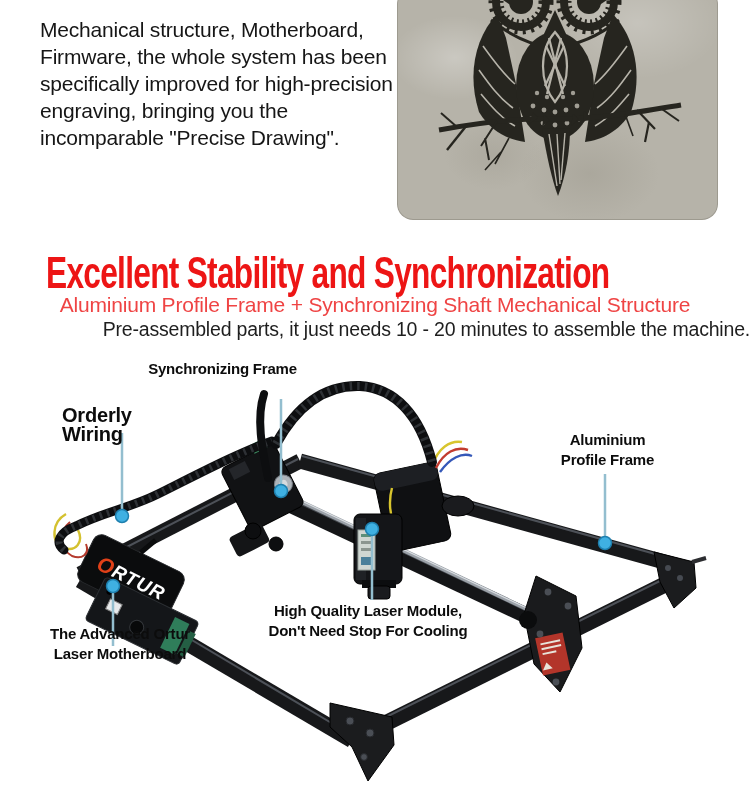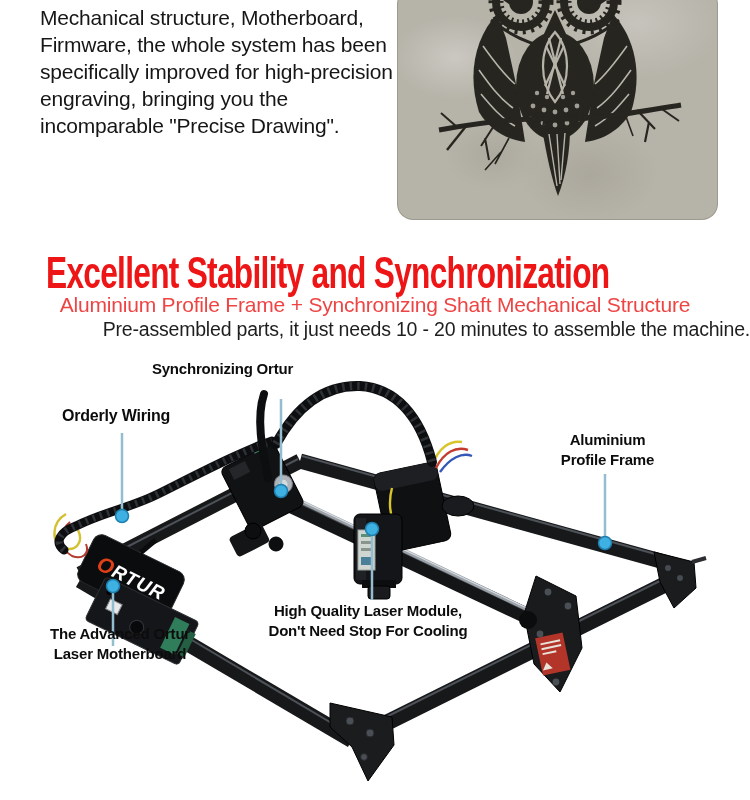--- a/index.html
+++ b/index.html
@@ -1,20 +1,20 @@
 <!DOCTYPE html>
 <html><head>
 <meta charset="utf-8">
 <style>
   html,body{margin:0;padding:0;}
   body{width:750px;height:800px;background:#ffffff;font-family:"Liberation Sans","DejaVu Sans",sans-serif;overflow:hidden;}
   .page{position:relative;width:750px;height:800px;background:#fff;}
 
   
-  .intro{position:absolute;left:40px;top:4px;width:362px;margin:0;
+  .intro{position:absolute;left:40px;top:16px;width:362px;margin:0;
          font-size:21px;line-height:27px;color:#161616;letter-spacing:-0.2px;font-weight:400;}
 
   
   .owl-image{position:absolute;left:397px;top:-12px;width:321px;height:232px;
              border-radius:16px;overflow:hidden;
              background:
                radial-gradient(90px 60px at 18% 30%, rgba(255,255,255,.28), transparent 70%),
                radial-gradient(120px 80px at 75% 15%, rgba(255,255,255,.22), transparent 70%),
                radial-gradient(100px 70px at 60% 80%, rgba(118,113,99,.18), transparent 70%),
                radial-gradient(70px 50px at 30% 72%, rgba(118,113,99,.15), transparent 70%),
@@ -32,21 +32,21 @@
   .note{position:absolute;left:0;top:318px;width:750px;text-align:right;
         font-size:19.5px;color:#1e1e1e;letter-spacing:-0.2px;}
 
   
   .machine{position:absolute;left:0;top:0;width:750px;height:800px;pointer-events:none;}
 
   
   .callout-label{position:absolute;font-weight:700;color:#0c0c0c;text-align:center;
                  font-size:15px;line-height:19px;letter-spacing:-0.2px;}
   .cl-sync{left:120px;top:359px;width:205px;}
-  .cl-orderly{left:62px;top:406px;width:120px;text-align:left;font-size:16px;}
+  .cl-orderly{left:62px;top:406px;width:120px;text-align:left;font-size:20px;}
   .cl-alu{left:545px;top:430px;width:125px;line-height:20px;}
   .cl-laser{left:253px;top:601px;width:230px;line-height:20px;}
   .cl-mother{left:40px;top:624px;width:160px;line-height:20px;}
 </style>
 </head>
 <body>
 
 <div class="page">
 
   <p class="intro">Mechanical structure, Motherboard, Firmware, the whole system has been specifically improved for high-precision engraving, bringing you the incomparable "Precise Drawing".</p>
@@ -278,21 +278,21 @@
     <g fill="#3fb0e2" stroke="#1e7fae" stroke-width="1.5">
       <circle cx="122" cy="516" r="6.5"></circle>
       <circle cx="281" cy="491" r="6.5"></circle>
       <circle cx="605" cy="543" r="6.5"></circle>
       <circle cx="372" cy="529" r="6.5"></circle>
       <circle cx="113" cy="586" r="6.5"></circle>
     </g>
   </svg>
 
   <div class="callout-label cl-sync">
-    <span>Synchronizing Ortur</span><br>
+    <span>Synchronizing Frame</span><br>
   </div>
   <div class="callout-label cl-orderly">
     <span>Orderly Wiring</span>
   </div>
   <div class="callout-label cl-alu">
     <span>Aluminium</span><br>
     <span>Profile Frame</span>
   </div>
   <div class="callout-label cl-laser">
     <span>High Quality Laser Module,</span><br>

